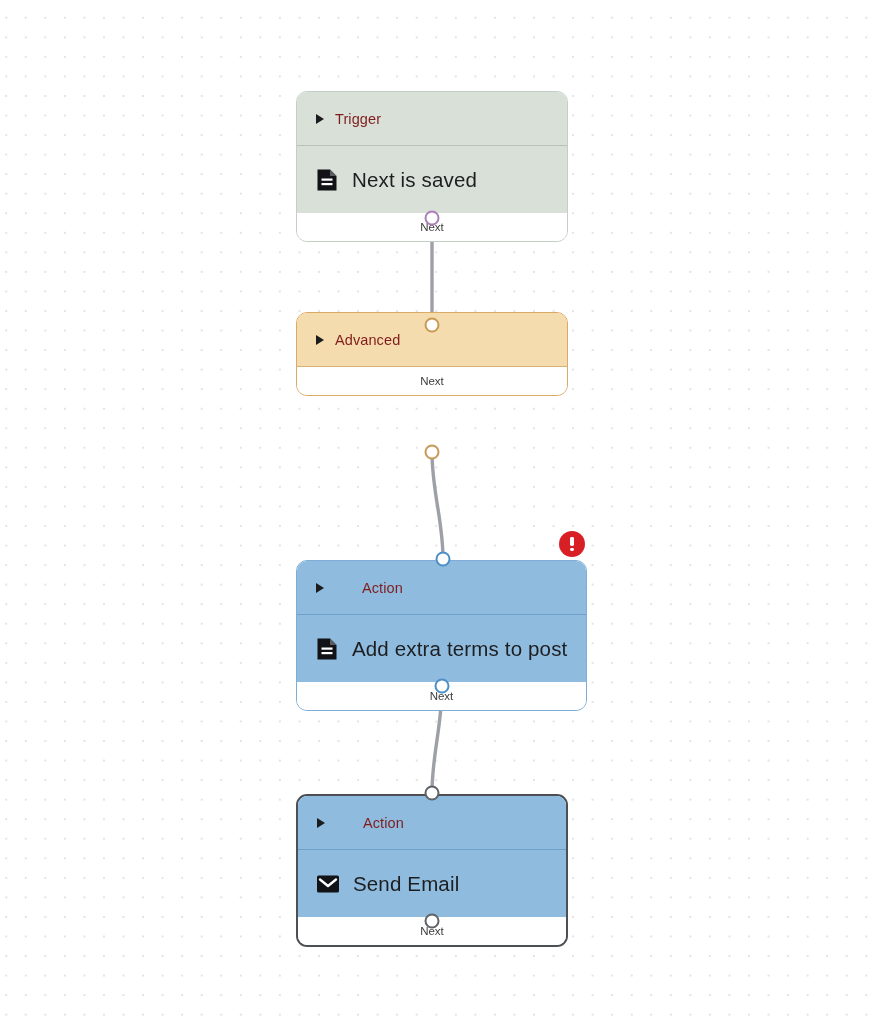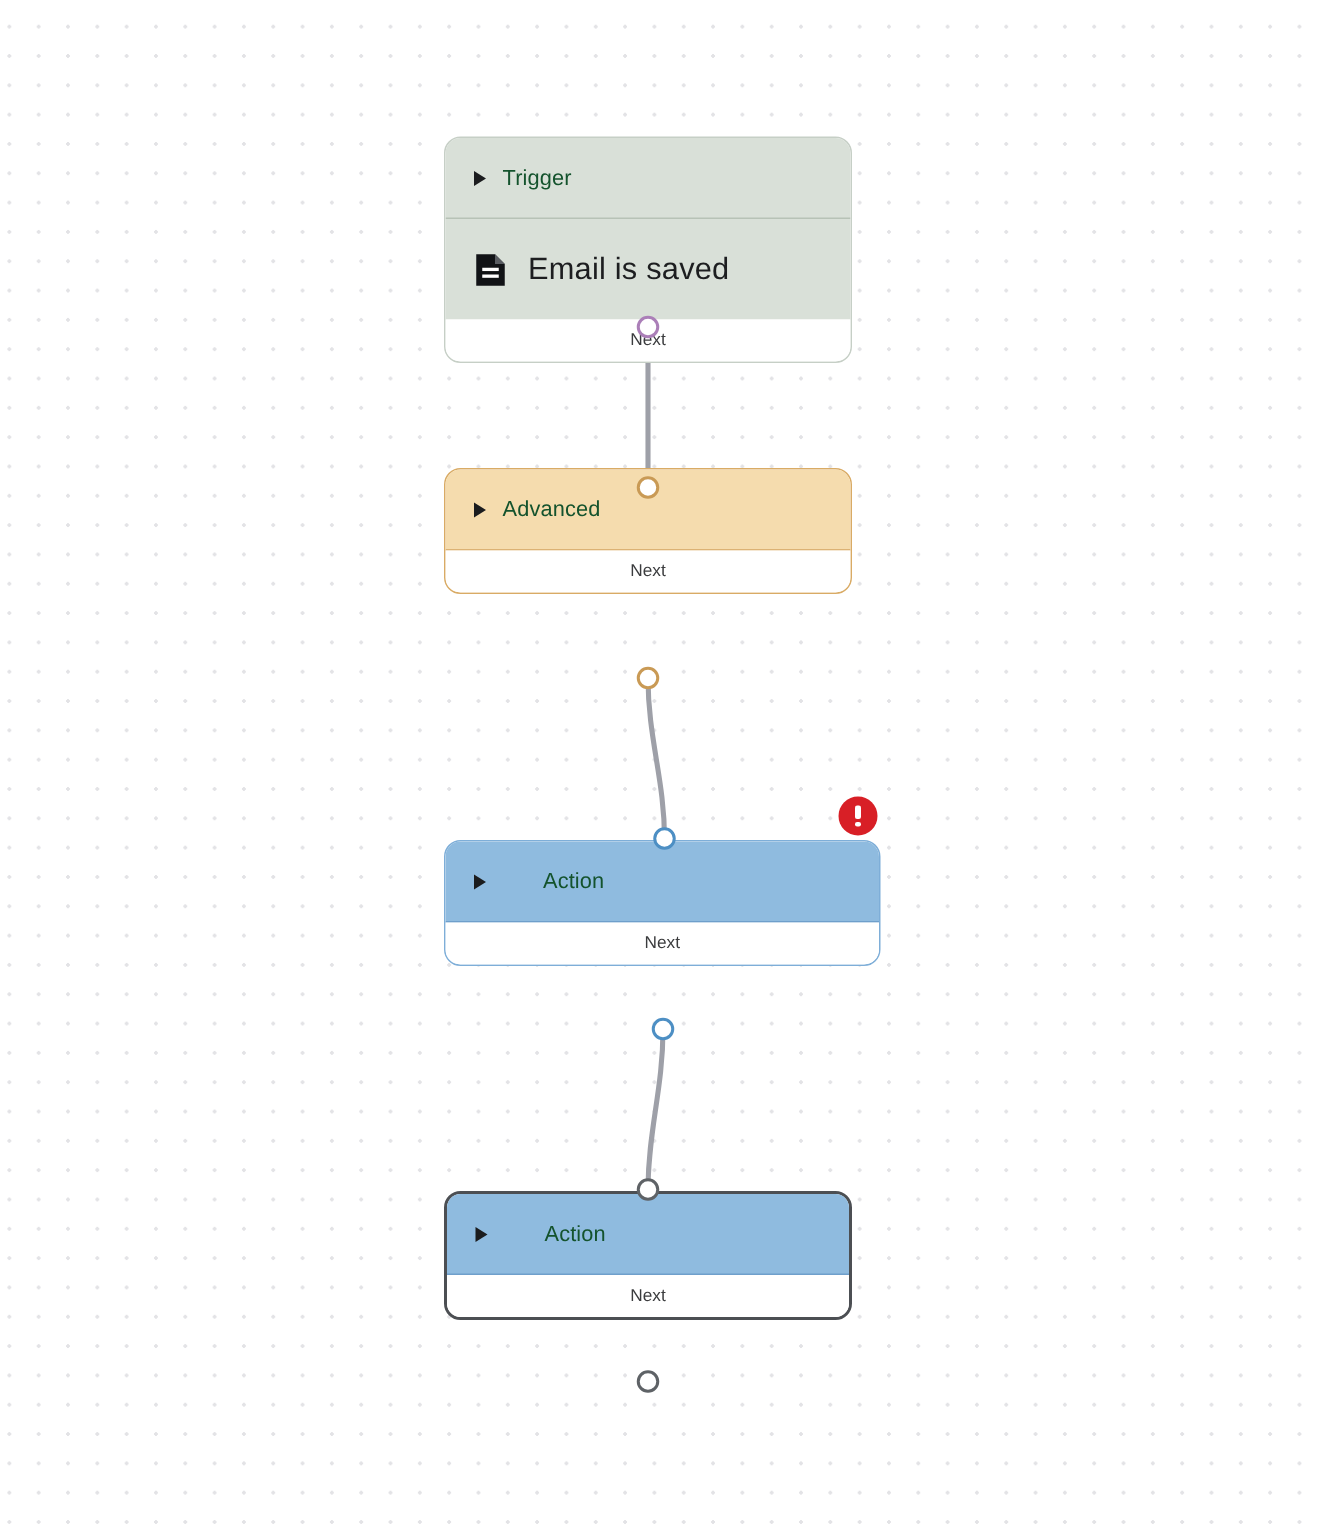--- a/index.html
+++ b/index.html
@@ -39,21 +39,21 @@
     background: #ffffff;
     overflow: hidden;
   }
   .node-head {
     box-sizing: border-box;
     height: 54px;
     display: flex;
     align-items: center;
     padding-left: 19px;
     font-size: 14.5px;
-    color: #14532d;
+    color: #7f1d1d;
     letter-spacing: .1px;
   }
   .caret {
     display: inline-block;
     width: 0;
     height: 0;
     border-left: 8px solid #1b1c1e;
     border-top: 5.5px solid transparent;
     border-bottom: 5.5px solid transparent;
     margin-right: 11px;
@@ -168,21 +168,21 @@
     </div>
     <div class="node-body">
       <span class="node-icon">
         <svg width="22" height="24" viewBox="0 0 22 24">
           <path d="M1.5 1.5 H14 L20.5 8 V22.5 H1.5 Z" fill="#111316"></path>
           <path d="M14 1.5 L20.5 8 H14 Z" fill="#5a5d62"></path>
           <rect x="5.5" y="10.5" width="11" height="2.2" fill="#ffffff"></rect>
           <rect x="5.5" y="15" width="11" height="2.2" fill="#ffffff"></rect>
         </svg>
       </span>
-      <span class="node-title">Email is saved</span>
+      <span class="node-title">Next is saved</span>
     </div>
     <div class="node-foot">
       <span>Next</span>
     </div>
   </div>
   <div class="handle handle--purple" style="left:432px; top:218px;"></div>
 
   <div class="node node--advanced" style="left:296px; top:312px; width:272px;">
     <div class="node-head">
       <span class="caret"></span>
@@ -192,40 +192,60 @@
       <span>Next</span>
     </div>
   </div>
   <div class="handle handle--tan" style="left:432px; top:325px;"></div>
   <div class="handle handle--tan" style="left:432px; top:452px;"></div>
 
   <div class="node node--action" style="left:296px; top:560px; width:291px;">
     <div class="node-head">
       <span class="caret"></span>
       <span>Action</span>
+    </div>
+    <div class="node-body">
+      <span class="node-icon">
+        <svg width="22" height="24" viewBox="0 0 22 24">
+          <path d="M1.5 1.5 H14 L20.5 8 V22.5 H1.5 Z" fill="#111316"></path>
+          <path d="M14 1.5 L20.5 8 H14 Z" fill="#5a5d62"></path>
+          <rect x="5.5" y="10.5" width="11" height="2.2" fill="#ffffff"></rect>
+          <rect x="5.5" y="15" width="11" height="2.2" fill="#ffffff"></rect>
+        </svg>
+      </span>
+      <span class="node-title">Add extra terms to post</span>
     </div>
     <div class="node-foot">
       <span>Next</span>
     </div>
   </div>
   <div class="handle handle--blue" style="left:443px; top:559px;"></div>
   <div class="handle handle--blue" style="left:442px; top:686px;"></div>
 
   <div class="error-badge" style="left:572px; top:544px;">
     <span class="bang-wrap">
       <span class="bang bang-stem"></span>
       <span class="bang bang-dot"></span>
     </span>
   </div>
 
   <div class="node node--action node--selected" style="left:296px; top:794px; width:272px;">
     <div class="node-head">
       <span class="caret"></span>
       <span>Action</span>
     </div>
+    <div class="node-body">
+      <span class="node-icon">
+        <svg width="24" height="20" viewBox="0 0 24 20">
+          <rect x="1" y="1.5" width="22" height="17" rx="1.6" fill="#111316"></rect>
+          <path d="M4 5.5 L12 12 L20 5.5" fill="none" stroke="#ffffff" stroke-width="2.3" stroke-linecap="round" stroke-linejoin="round"></path>
+        </svg>
+      </span>
+      <span class="node-title">Send Email</span>
+    </div>
     <div class="node-foot">
       <span>Next</span>
     </div>
   </div>
   <div class="handle handle--dark" style="left:432px; top:793px;"></div>
   <div class="handle handle--dark" style="left:432px; top:921px;"></div>
 
 </div>
 
 </body></html>

